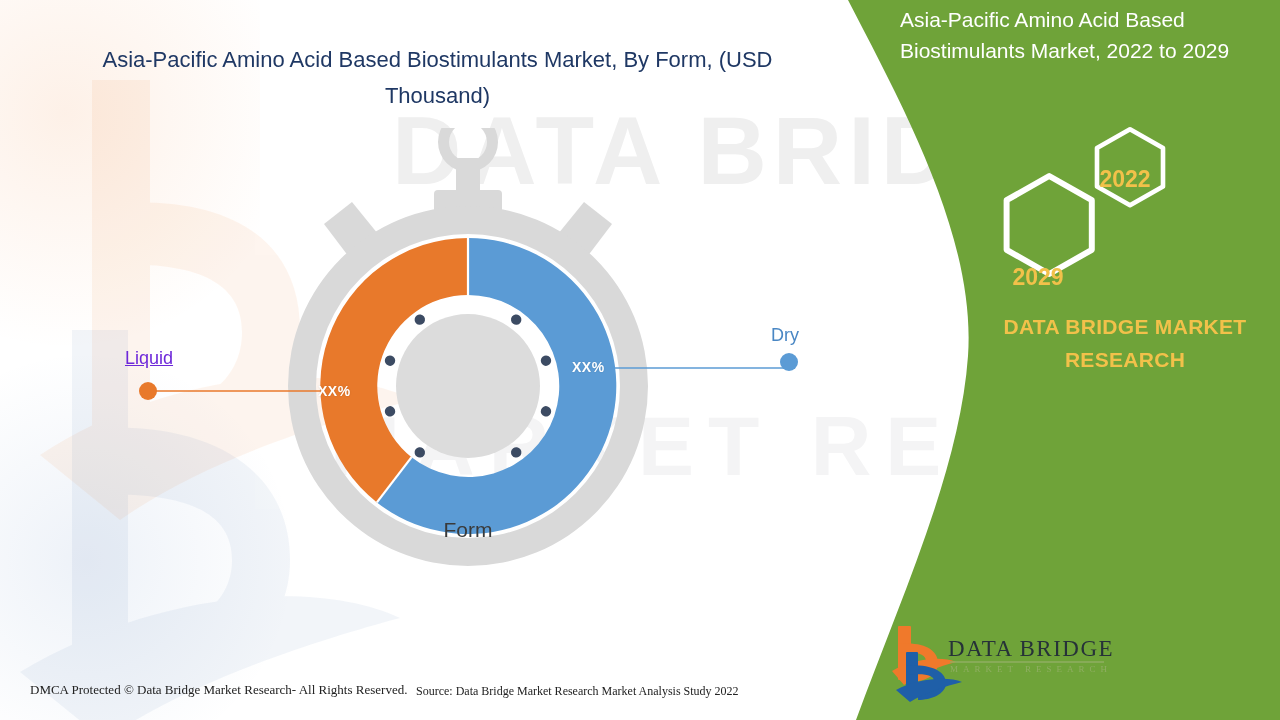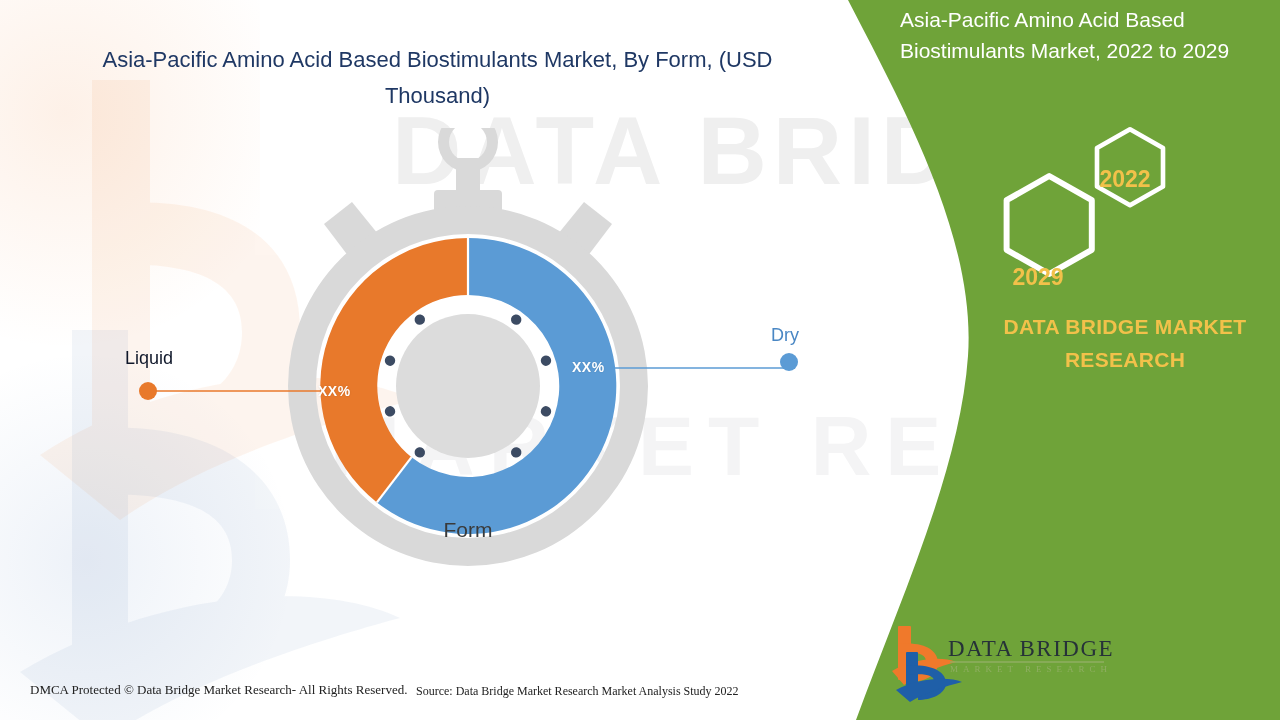--- a/index.html
+++ b/index.html
@@ -58,21 +58,21 @@
 
   
   .donut-wrap{position:absolute;left:248px;top:128px;width:440px;height:470px;}
   .center-label{
     position:absolute;left:0;top:374px;width:440px;text-align:center;
     color:#3a3a3a;font-size:21px;margin-top:16px;
   }
 
   
   .callout{position:absolute;font-size:18px;}
-  .callout-liquid{left:125px;top:348px;color:#0f172a;}
+  .callout-liquid{left:125px;top:348px;color:#6d28d9;text-decoration:underline;}
   .callout-dry{left:771px;top:325px;color:#4a87c4;}
 
   .pct{
     position:absolute;color:#ffffff;font-size:14px;font-weight:700;
     letter-spacing:.5px;text-shadow:0 0 2px rgba(0,0,0,.15);
   }
   .pct-liquid{left:318px;top:383px;}
   .pct-dry{left:572px;top:359px;}
 
   

